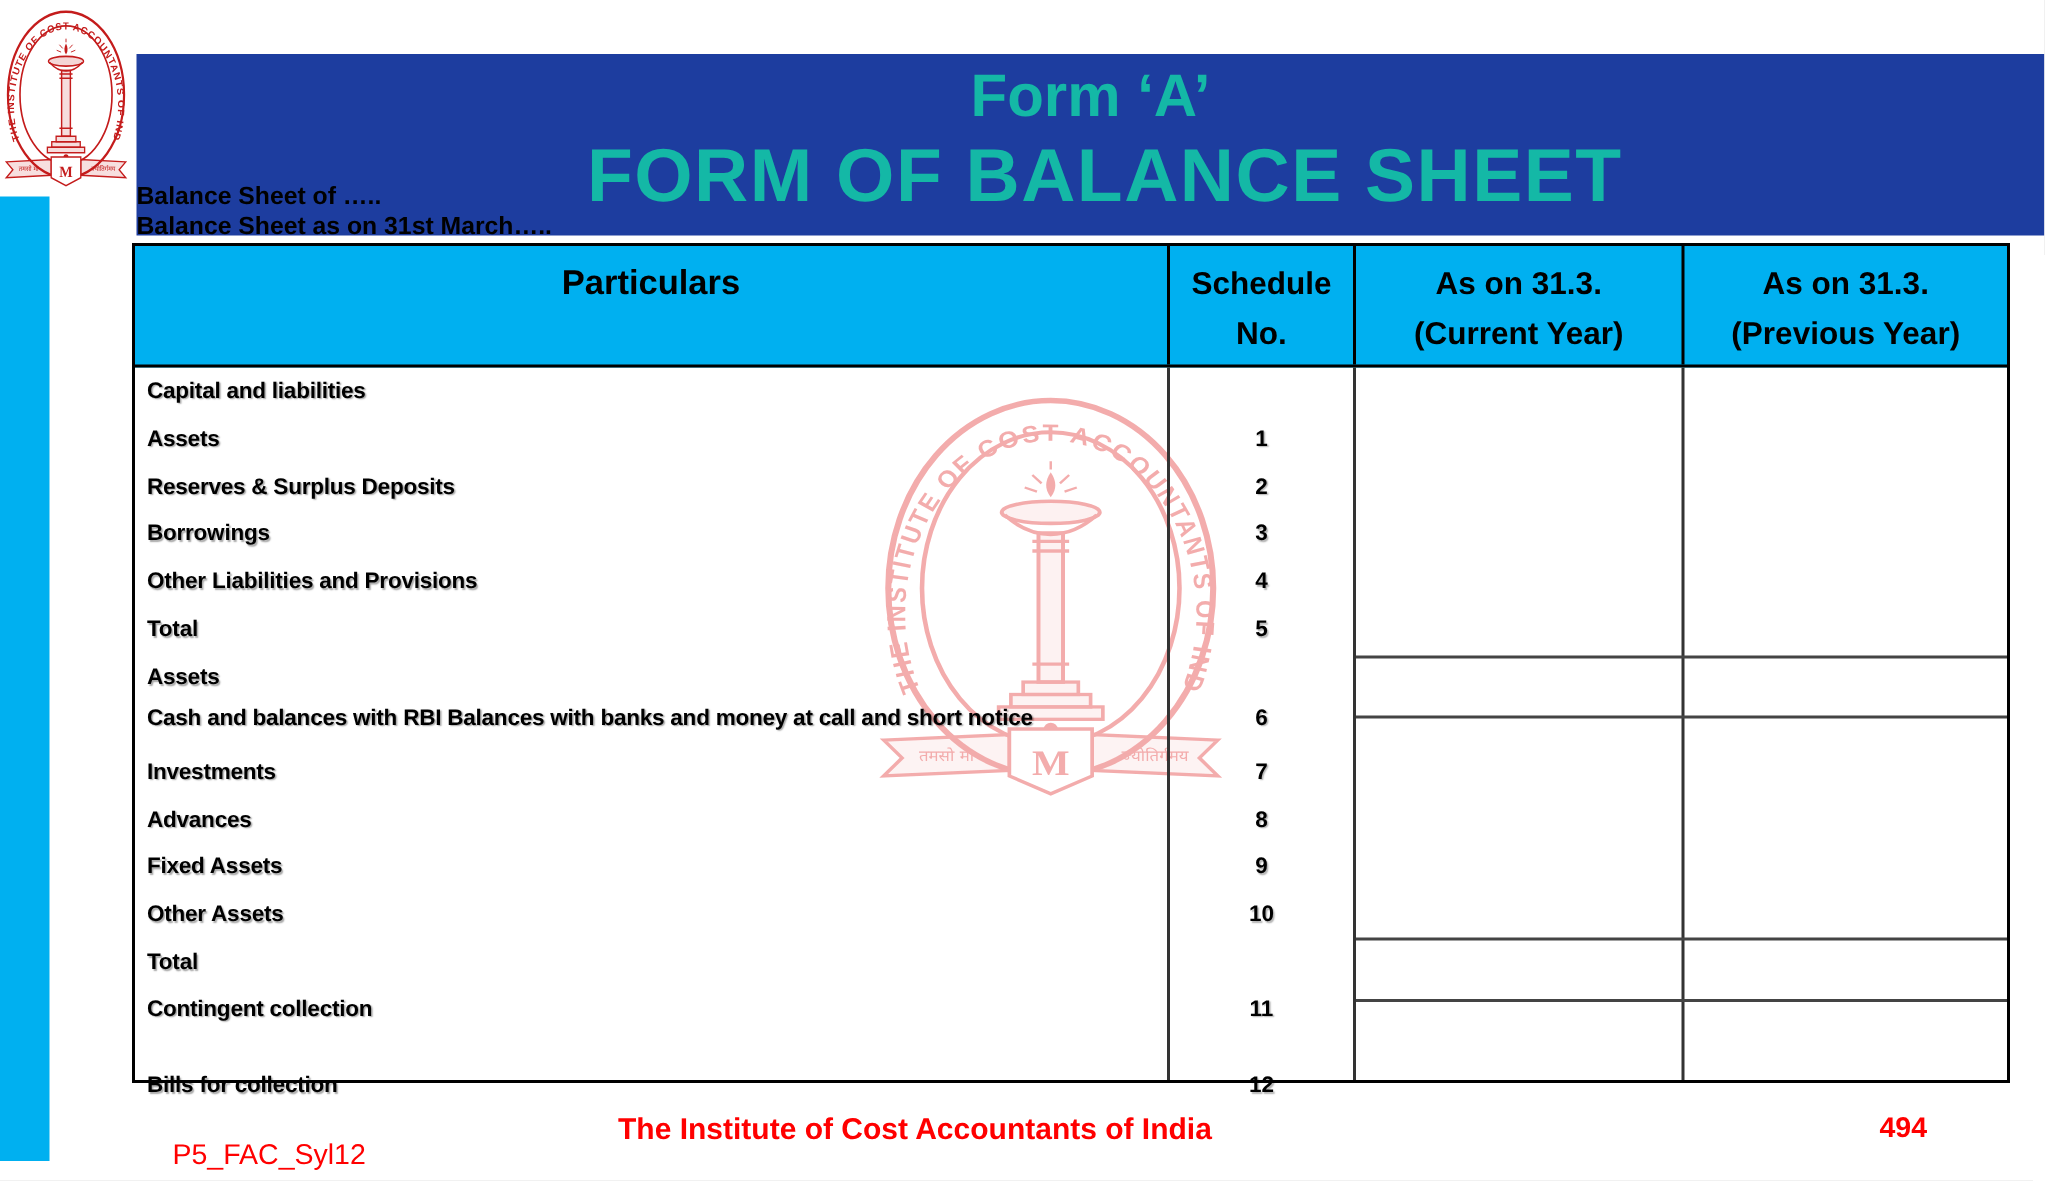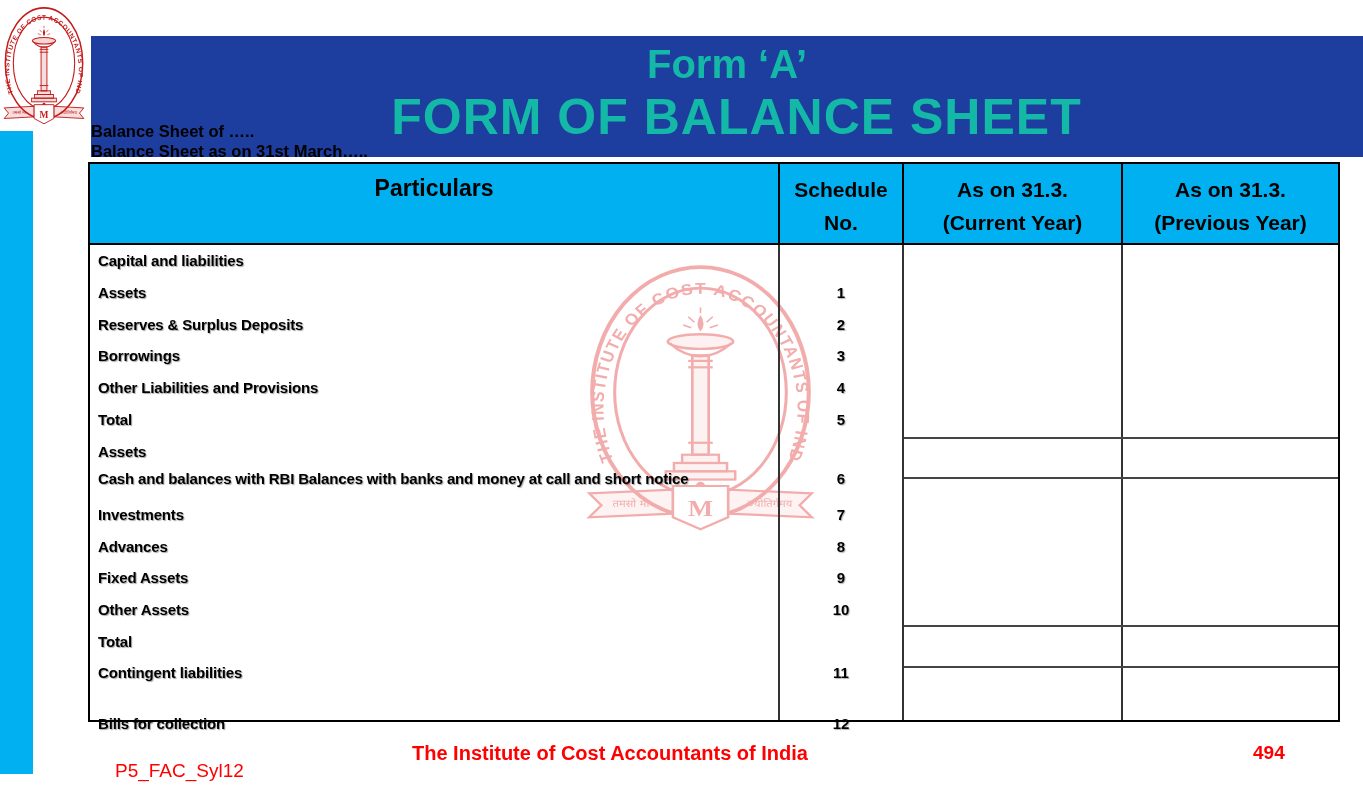--- a/index.html
+++ b/index.html
@@ -212,21 +212,21 @@
   </div>
         <div class="bs-row" style="top: 348.7px;">
     <div class="row-label">Other Assets</div>
     <div class="row-schedule">10</div>
   </div>
         <div class="bs-row" style="top: 380.4px;">
     <div class="row-label">Total</div>
     <div class="row-schedule"></div>
   </div>
         <div class="bs-row" style="top: 412.1px;">
-    <div class="row-label">Contingent liabilities</div>
+    <div class="row-label">Contingent collection</div>
     <div class="row-schedule">11</div>
   </div>
         <div class="bs-row" style="top: 463px;">
     <div class="row-label">Bills for collection</div>
     <div class="row-schedule">12</div>
   </div>
       </div>
   </div>
 
   <div class="footer-left">P5_FAC_Syl12</div>

